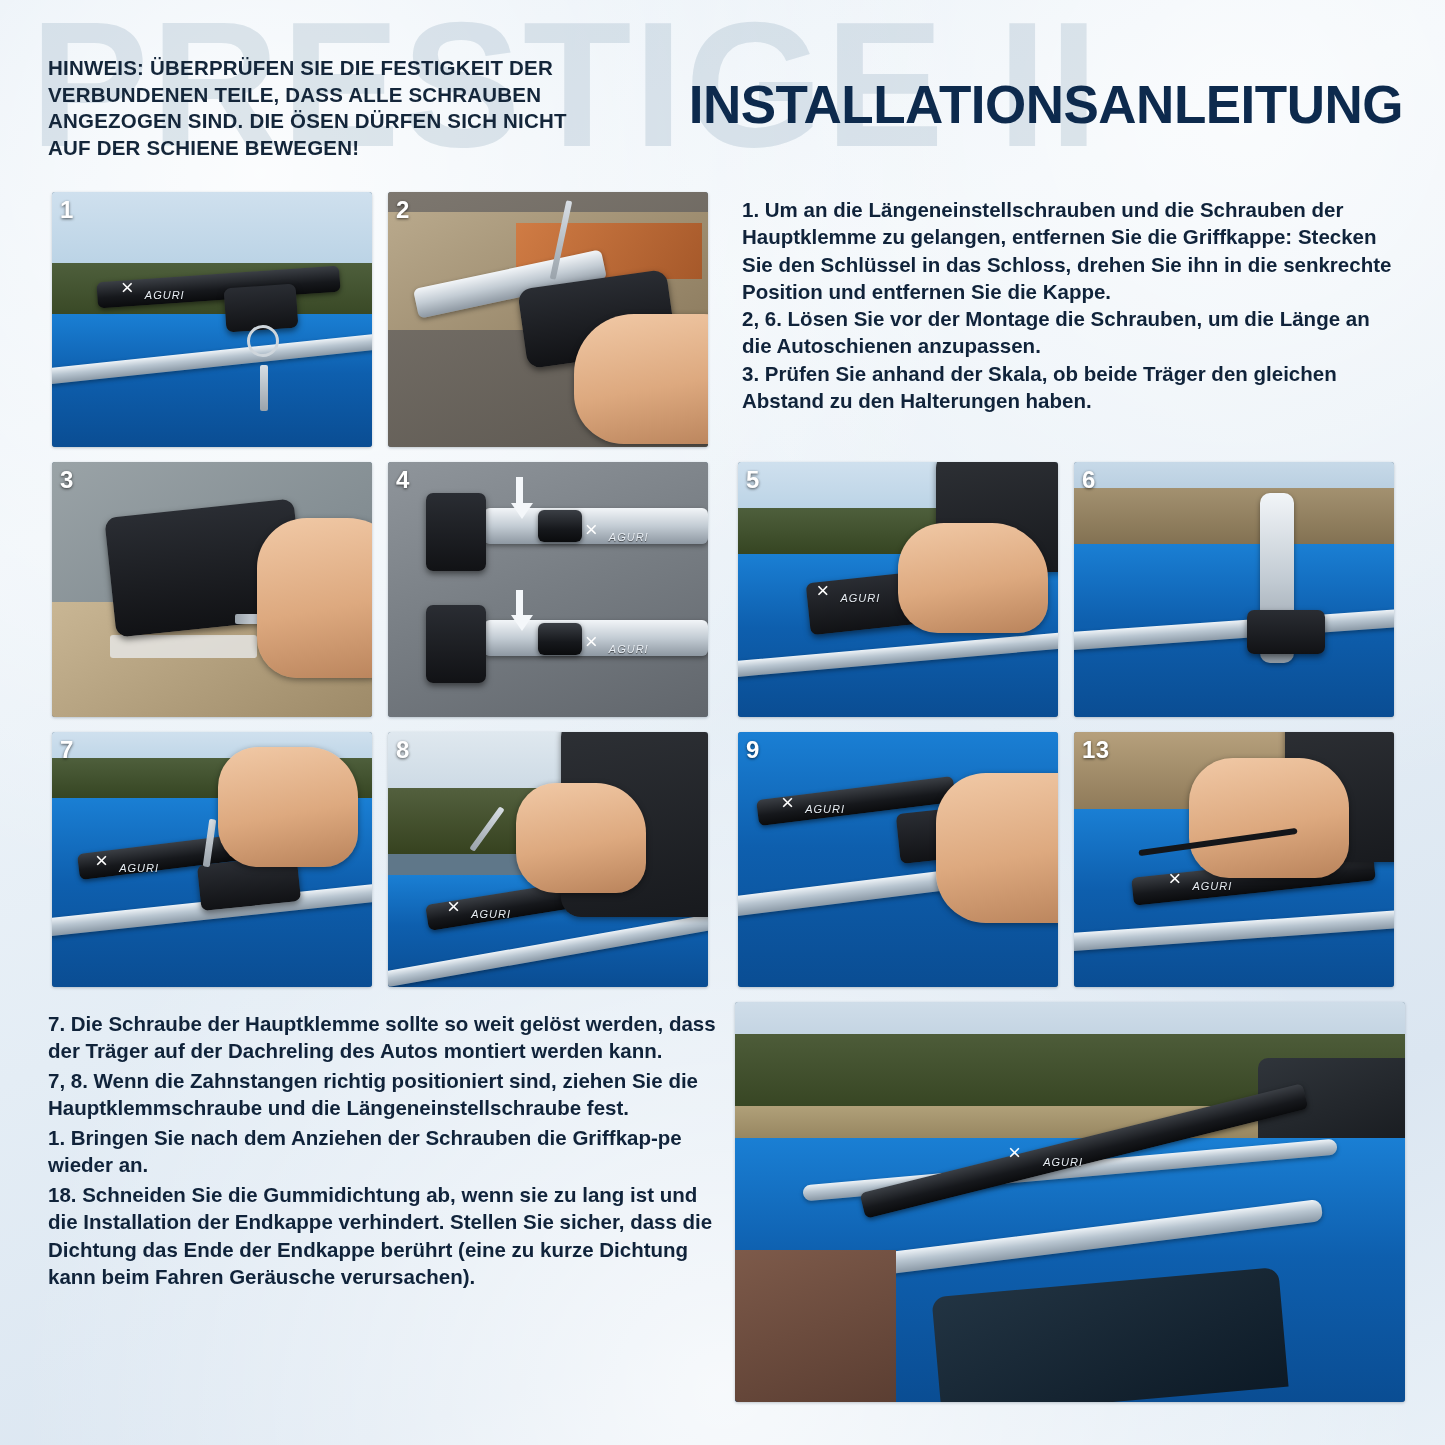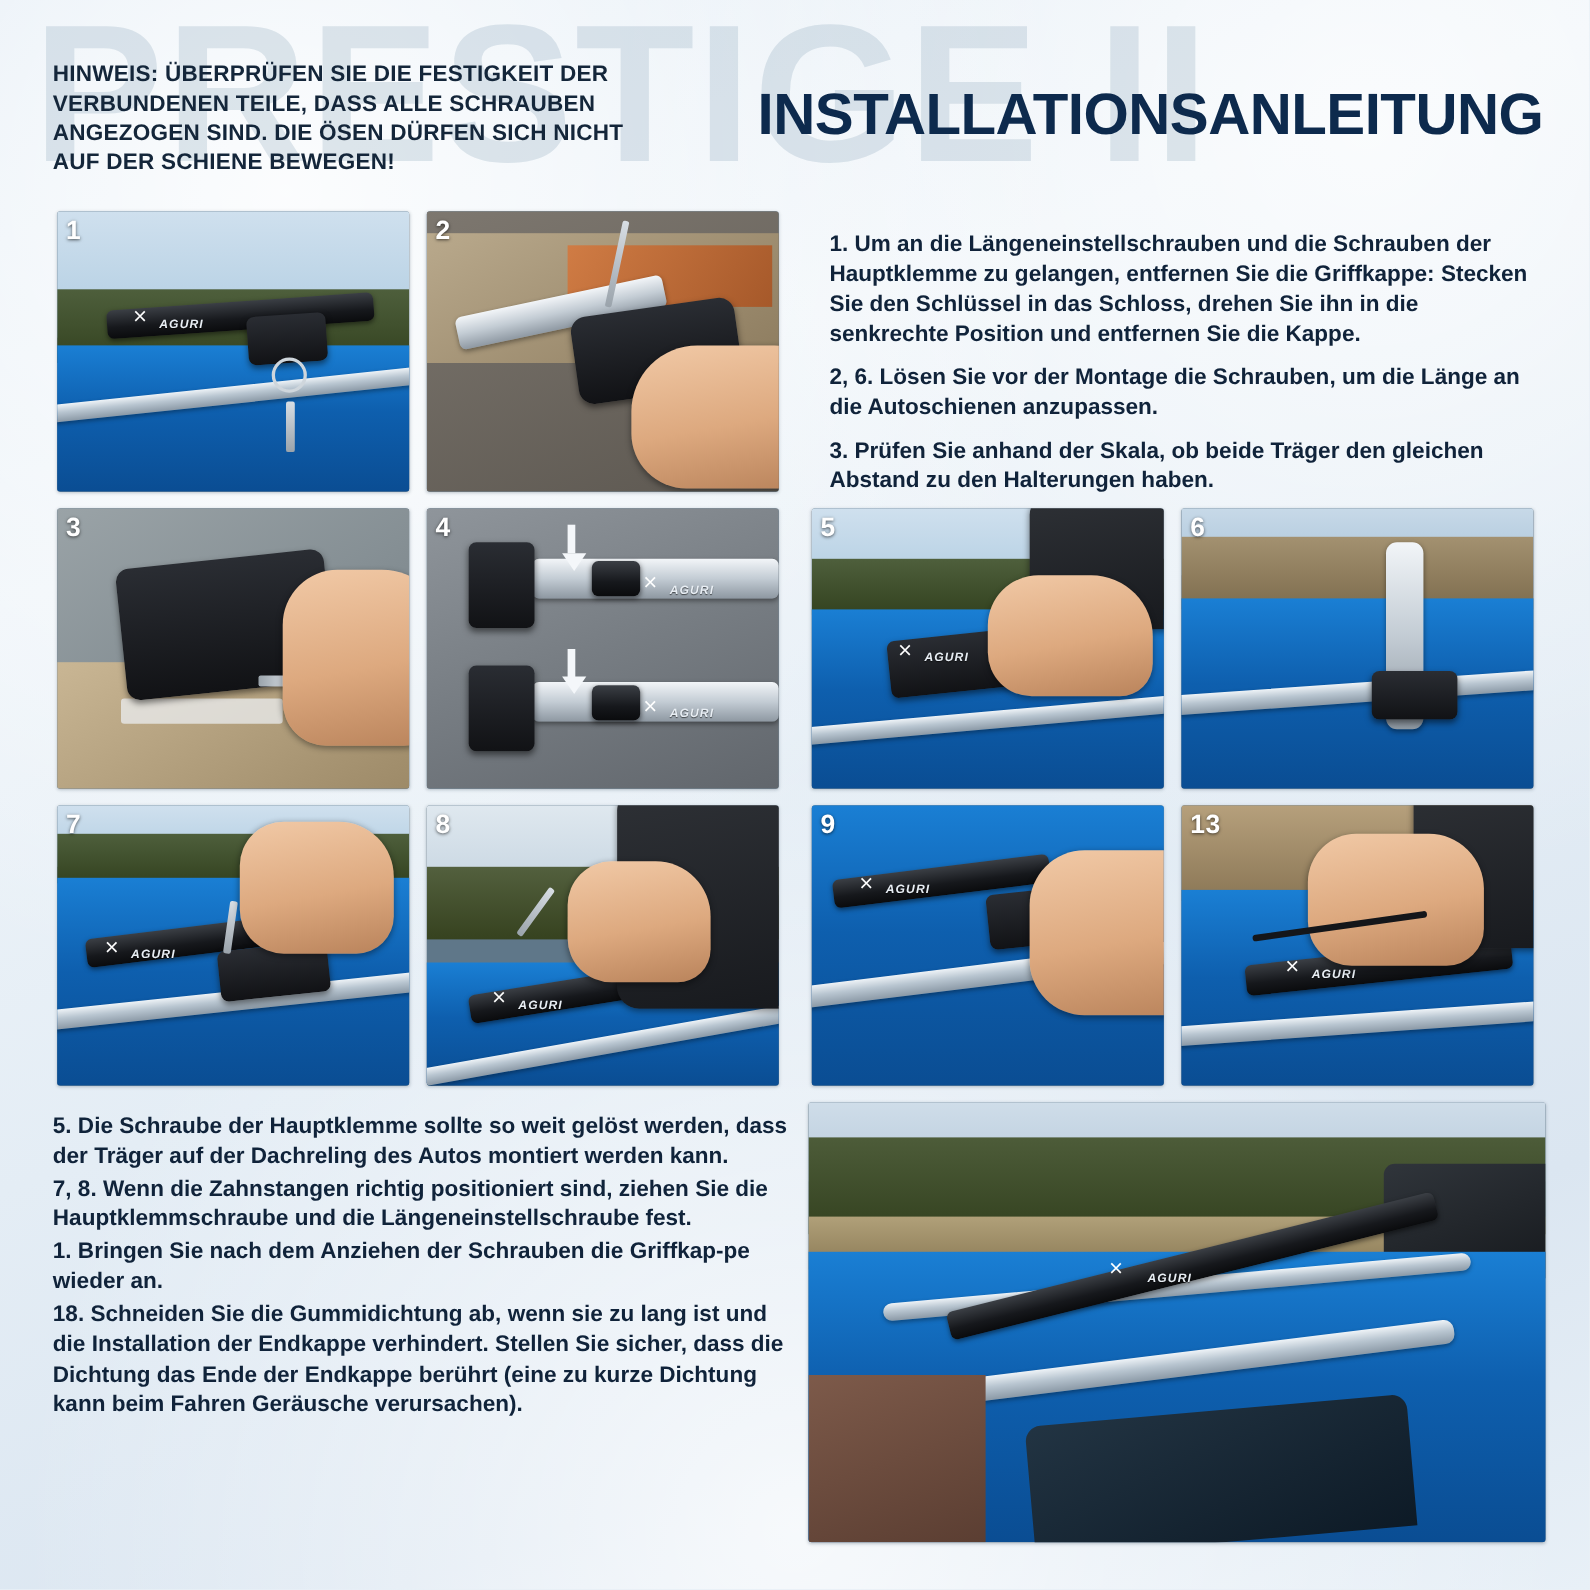--- a/index.html
+++ b/index.html
@@ -43,21 +43,21 @@
     font-weight:bold;color:#0d2a4d;
     letter-spacing:-0.5px;
     white-space:nowrap;
   }
 
   
   .instr-top{
     position:absolute;left:742px;top:196px;width:660px;
     font-size:20.5px;line-height:1.33;font-weight:bold;color:#10233a;
   }
-  .instr-top p{margin:12px;}
+  .instr-top p{margin:0;}
   .instr-bottom{
     position:absolute;left:48px;top:1010px;width:672px;
     font-size:20.5px;line-height:1.34;font-weight:bold;color:#10233a;
   }
   .instr-bottom p{margin:0 0 2px 0;}
 
   
   .tile{
     position:absolute;overflow:hidden;
     border-radius:3px;
@@ -78,21 +78,21 @@
     background:linear-gradient(180deg,#1a7fd4 0%,#0e5fae 45%,#0a4d93 100%);}
   .rail{position:absolute;background:linear-gradient(180deg,#eef3f7 0%,#b9c6d1 45%,#8b99a6 100%);
     border-radius:9px;box-shadow:0 2px 4px rgba(0,0,0,.35);}
   .bar{position:absolute;background:linear-gradient(180deg,#3b3f45 0%,#16181c 60%,#0a0b0d 100%);
     border-radius:6px;box-shadow:0 2px 5px rgba(0,0,0,.5);}
   .silverbar{position:absolute;background:linear-gradient(180deg,#f2f5f8 0%,#c3ccd4 50%,#8e98a2 100%);
     border-radius:6px;box-shadow:0 2px 5px rgba(0,0,0,.4);}
   .foot{position:absolute;background:linear-gradient(180deg,#2a2d33 0%,#111215 100%);
     border-radius:7px;box-shadow:0 3px 6px rgba(0,0,0,.5);}
   .brand{
-    position:absolute;color:#e8eef4;font-size:11px;font-weight:bold;
+    position:absolute;color:#e8eef4;font-size:11px;font-weight:normal;
     letter-spacing:1px;font-style:italic;white-space:nowrap;
     text-shadow:0 1px 1px rgba(0,0,0,.6);
   }
   .brandmark{
     position:absolute;color:#fff;font-size:12px;font-weight:bold;
   }
   .hand{position:absolute;background:linear-gradient(170deg,#f1c9a6 0%,#dda97f 55%,#b9835b 100%);
     box-shadow:0 2px 6px rgba(0,0,0,.4);}
   .sleeve{position:absolute;background:linear-gradient(170deg,#2e3136 0%,#17191d 100%);
     box-shadow:0 2px 6px rgba(0,0,0,.45);}
@@ -123,21 +123,21 @@
   <div class="note">HINWEIS: ÜBERPRÜFEN SIE DIE FESTIGKEIT DER VERBUNDENEN TEILE, DASS ALLE SCHRAUBEN ANGEZOGEN SIND. DIE ÖSEN DÜRFEN SICH NICHT AUF DER SCHIENE BEWEGEN!</div>
   <div class="main-title">INSTALLATIONSANLEITUNG</div>
 
   <div class="instr-top">
     <p>1. Um an die Längeneinstellschrauben und die Schrauben der Hauptklemme zu gelangen, entfernen Sie die Griffkappe: Stecken Sie den Schlüssel in das Schloss, drehen Sie ihn in die senkrechte Position und entfernen Sie die Kappe.</p>
     <p>2, 6. Lösen Sie vor der Montage die Schrauben, um die Länge an die Autoschienen anzupassen.</p>
     <p>3. Prüfen Sie anhand der Skala, ob beide Träger den gleichen Abstand zu den Halterungen haben.</p>
   </div>
 
   <div class="instr-bottom">
-    <p>5. Die Schraube der Hauptklemme sollte so weit gelöst werden, dass der Träger auf der Dachreling des Autos montiert werden kann.</p>
+    <p>7. Die Schraube der Hauptklemme sollte so weit gelöst werden, dass der Träger auf der Dachreling des Autos montiert werden kann.</p>
     <p>7, 8. Wenn die Zahnstangen richtig positioniert sind, ziehen Sie die Hauptklemmschraube und die Längeneinstellschraube fest.</p>
     <p>1. Bringen Sie nach dem Anziehen der Schrauben die Griffkap-pe wieder an.</p>
     <p>18. Schneiden Sie die Gummidichtung ab, wenn sie zu lang ist und die Installation der Endkappe verhindert. Stellen Sie sicher, dass die Dichtung das Ende der Endkappe berührt (eine zu kurze Dichtung kann beim Fahren Geräusche verursachen).</p>
   </div>
 
   <div class="tile" style="left:52px;top:192px;width:320px;height:255px;">
     <div class="sky"></div>
     <div class="hedge" style="top:28%;"></div>
     <div class="carblue" style="top:48%;bottom:0;"></div>
     <div class="rail" style="left:-6%;top:62%;width:118%;height:16px;transform:rotate(-6deg);"></div>

